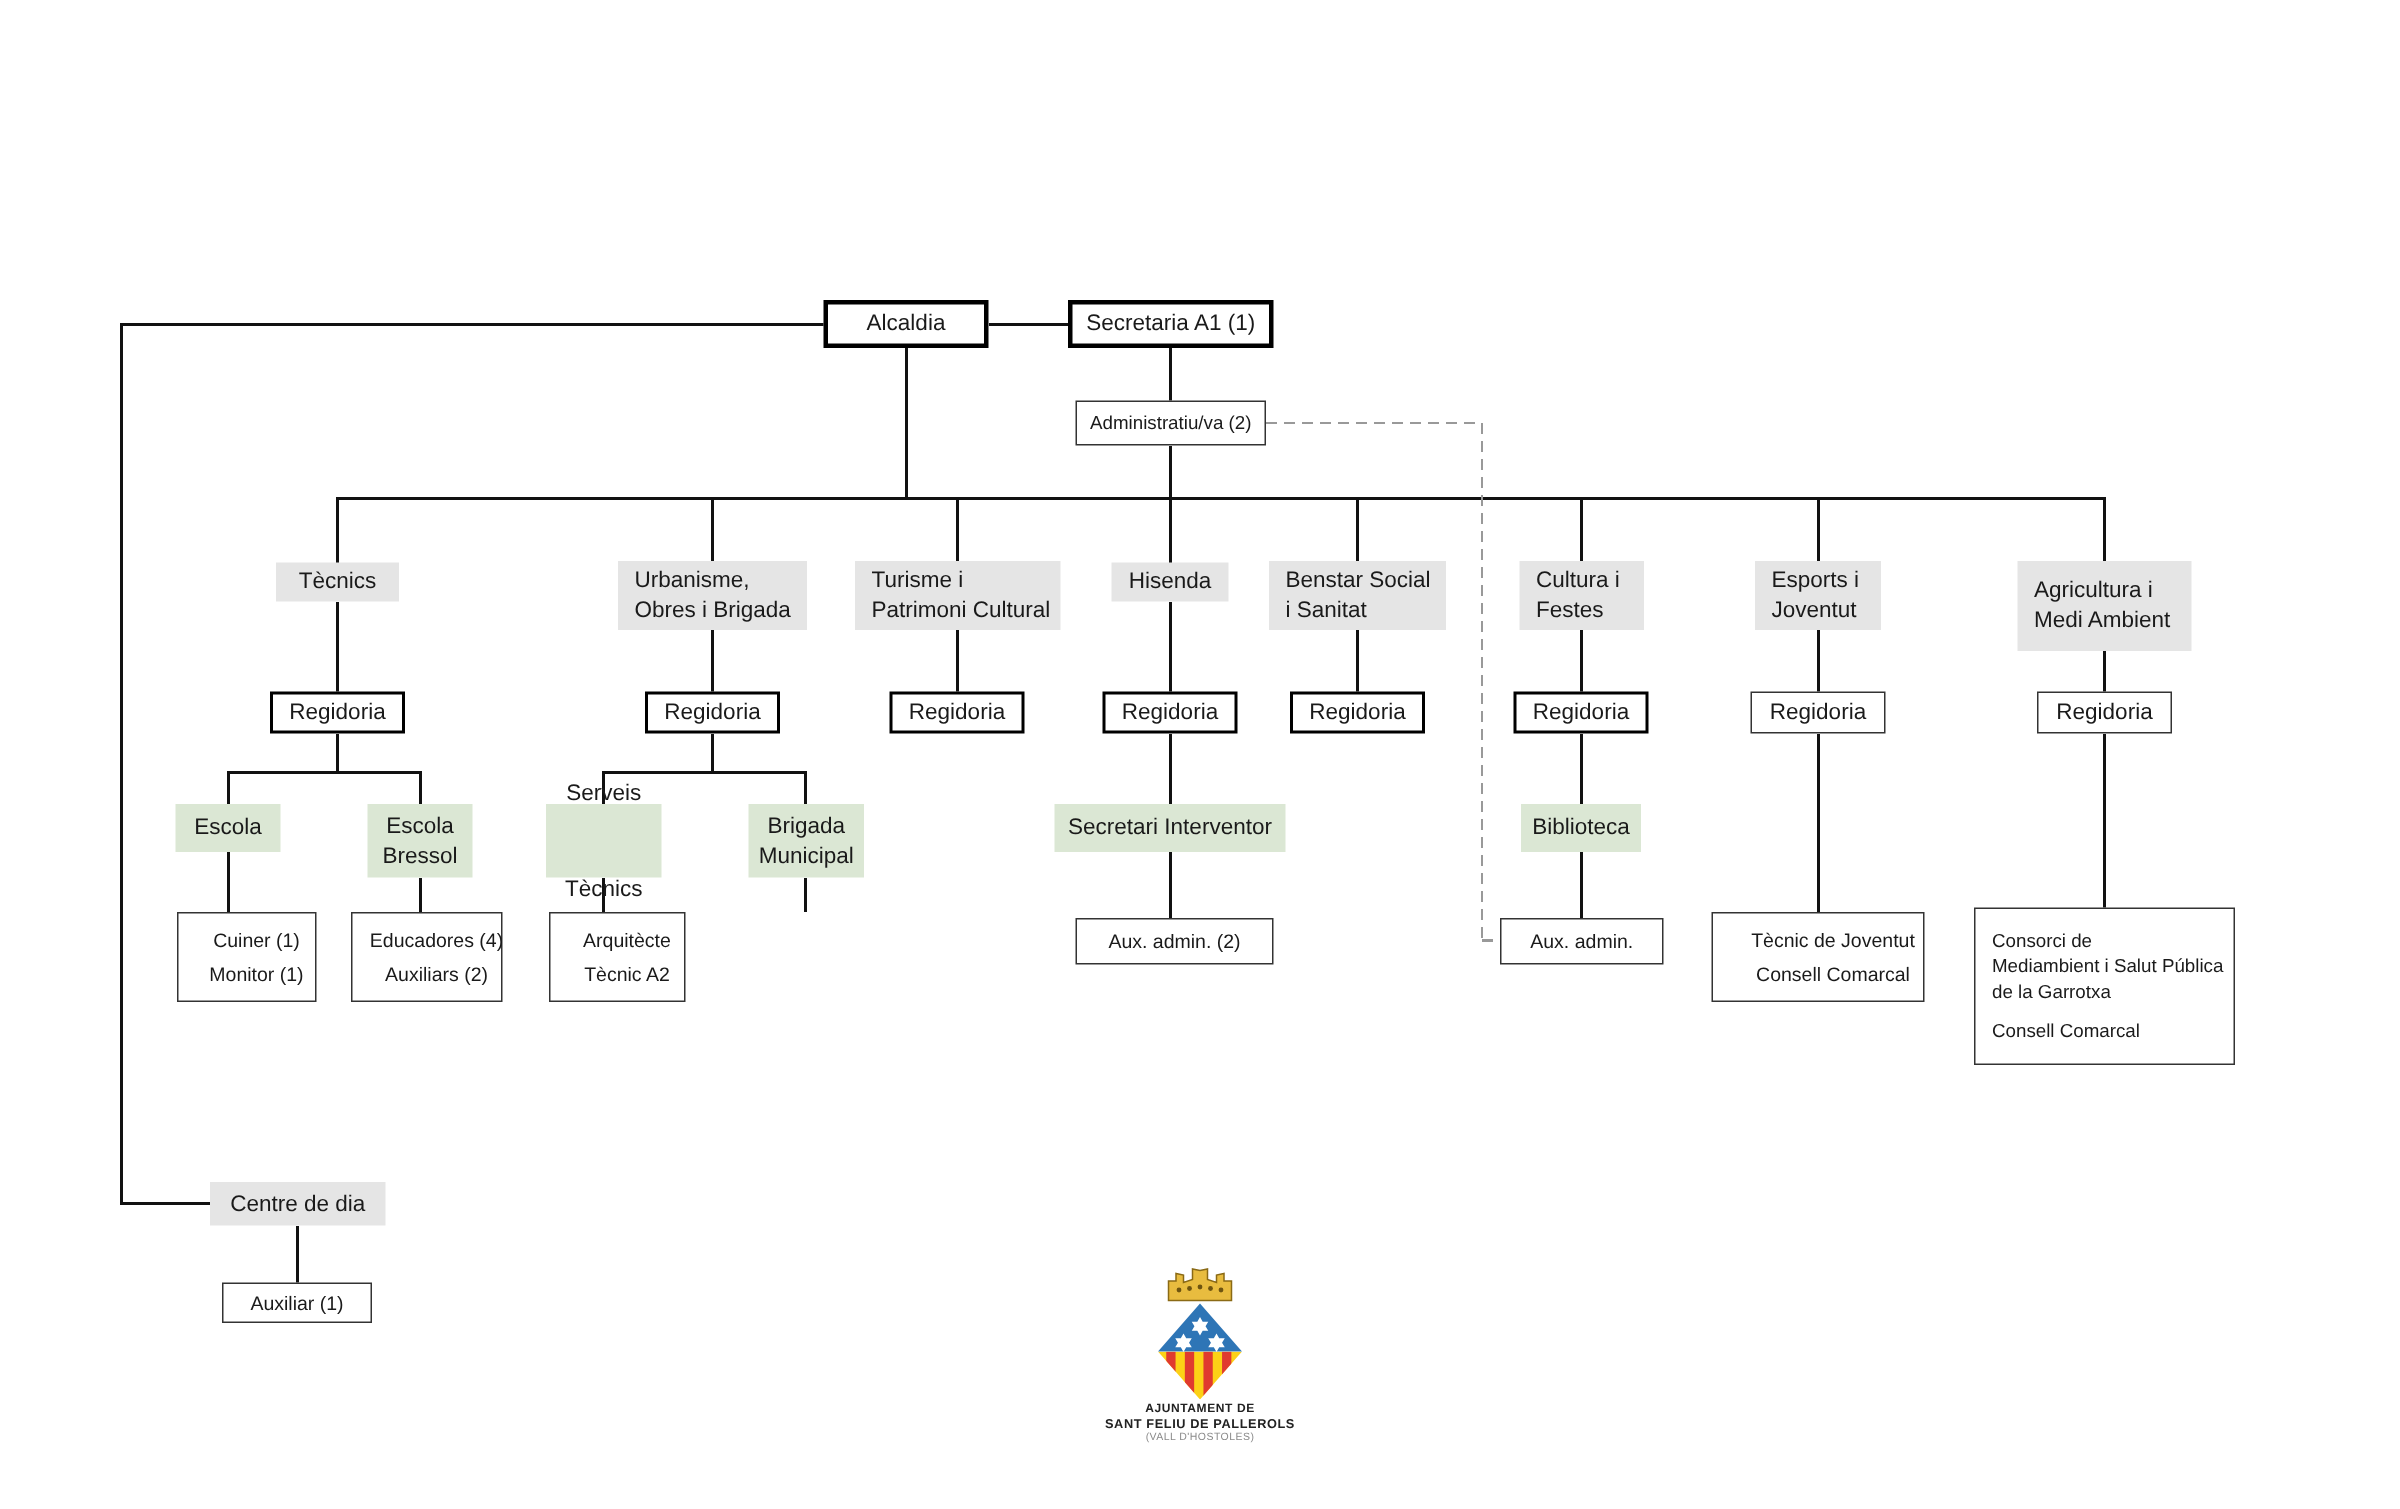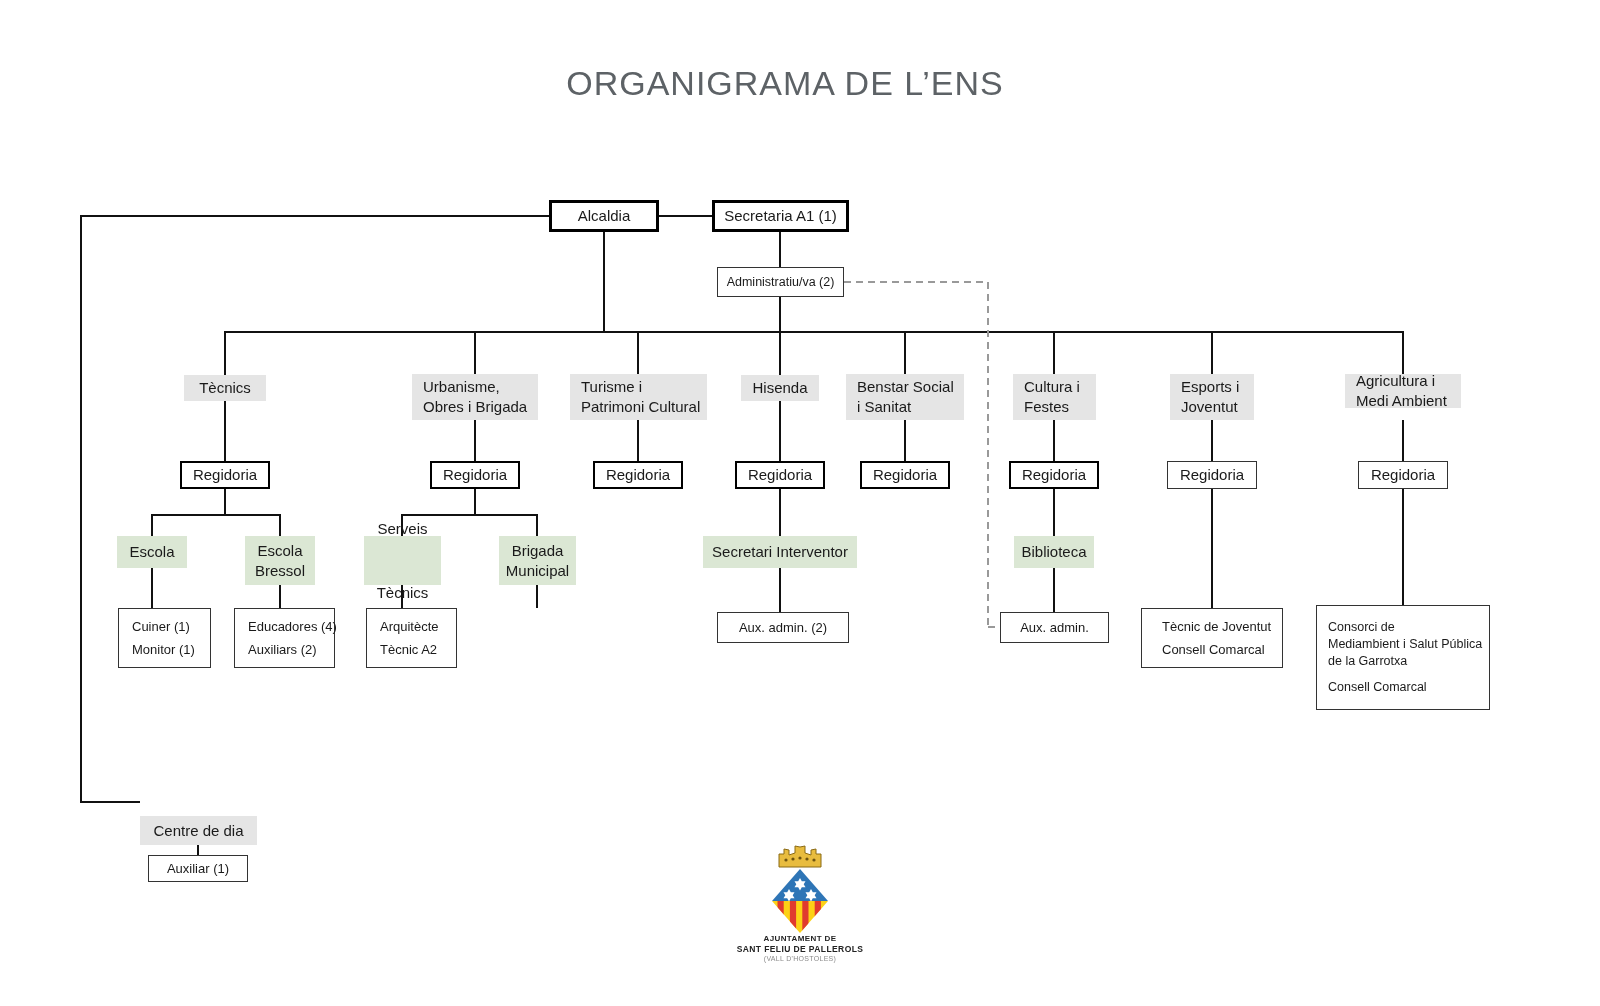--- a/index.html
+++ b/index.html
@@ -17,38 +17,37 @@
     justify-content:center;font-size:15px;line-height:20px;background:#ffffff;
   }
   .ctr{align-items:center;text-align:center;}
   .lft{align-items:flex-start;text-align:left;padding-left:11px;}
   .b-thick{border:3px solid #000000;}
   .b-med{border:2px solid #000000;}
   .b-thin{border:1px solid #333333;}
   .gray{background:#e5e5e5;border:none;}
   .green{background:#dbe7d4;border:none;}
   .fs12{font-size:12.5px;line-height:16px;}
-  .leaf{font-size:13px;line-height:23px;padding-left:13px;align-items:flex-start;text-align:left;}
+  .leaf{font-size:13px;line-height:23px;padding-left:13px;align-items:center;text-align:left;}
   .leaf-c{font-size:13px;line-height:16px;}
   .consorci{font-size:12.5px;line-height:17px;padding-left:11px;padding-right:3px;align-items:flex-start;text-align:left;}
   .consorci .gap{margin-top:9px;}
   .nowrap{white-space:nowrap;}
   .logo-text{
     position:absolute;left:690px;top:934px;width:220px;text-align:center;color:#222222;
   }
   .logo-text .l1{font-size:8px;font-weight:bold;letter-spacing:.4px;line-height:9.5px;}
   .logo-text .l2{font-size:8.5px;font-weight:bold;letter-spacing:.4px;line-height:10px;}
   .logo-text .l3{font-size:7px;color:#8b8b8b;letter-spacing:.3px;line-height:9px;}
 </style>
 </head>
 <body>
 
 <div class="canvas">
 
-  <div class="page-title">ORGANIGRAMA DE L’ENS</div>
 
   <svg class="wires" width="1600" height="1006" shape-rendering="crispEdges">
     <g stroke="#111111" stroke-width="2" fill="none">
       <line x1="81" y1="216" x2="549" y2="216"></line>
       <line x1="81" y1="215" x2="81" y2="803"></line>
       <line x1="81" y1="802" x2="140" y2="802"></line>
       <line x1="659" y1="216" x2="712" y2="216"></line>
       <line x1="780" y1="232" x2="780" y2="267"></line>
       <line x1="780" y1="297" x2="780" y2="375"></line>
       <line x1="604" y1="232" x2="604" y2="333"></line>
@@ -124,21 +123,21 @@
     <span class="nowrap">i Sanitat</span>
   </div>
   <div class="box lft gray" style="left:1013px;top:374px;width:83px;height:46px;">
     <span class="nowrap">Cultura i</span>
     <span class="nowrap">Festes</span>
   </div>
   <div class="box lft gray" style="left:1170px;top:374px;width:84px;height:46px;">
     <span class="nowrap">Esports i</span>
     <span class="nowrap">Joventut</span>
   </div>
-  <div class="box lft gray" style="left:1345px;top:374px;width:116px;height:34px;">
+  <div class="box lft gray" style="left:1345px;top:374px;width:116px;height:60px;">
     <span class="nowrap">Agricultura i</span>
     <span class="nowrap">Medi Ambient</span>
   </div>
 
   <div class="box ctr b-med" style="left:180px;top:461px;width:90px;height:28px;">
     <span>Regidoria</span>
   </div>
   <div class="box ctr b-med" style="left:430px;top:461px;width:90px;height:28px;">
     <span>Regidoria</span>
   </div>
@@ -205,21 +204,21 @@
     <span class="nowrap">Tècnic de Joventut</span>
     <span class="nowrap">Consell Comarcal</span>
   </div>
   <div class="box consorci b-thin" style="left:1316px;top:605px;width:174px;height:105px;">
     <span class="nowrap">Consorci de</span>
     <span class="nowrap">Mediambient i Salut Pública</span>
     <span class="nowrap">de la Garrotxa</span>
     <span class="nowrap gap">Consell Comarcal</span>
   </div>
 
-  <div class="box ctr gray" style="left:140px;top:816px;width:117px;height:29px;">
+  <div class="box ctr gray" style="left:140px;top:788px;width:117px;height:29px;">
     <span>Centre de dia</span>
   </div>
   <div class="box ctr leaf-c b-thin" style="left:148px;top:855px;width:100px;height:27px;">
     <span>Auxiliar (1)</span>
   </div>
 
   <svg style="position:absolute;left:762px;top:841px;" width="76" height="94" viewBox="0 0 76 94">
     <g>
       <path d="M17 26 L17 13 L22 13 L22 8 L27 9 L27 14 L33 12 L33 5 L38 6 L43 5 L43 12 L49 14 L49 9 L54 8 L54 13 L59 13 L59 26 Z" fill="#e8bc3f" stroke="#8a6a15" stroke-width="1"></path>
       <circle cx="24" cy="19" r="1.6" fill="#6e5410"></circle>

